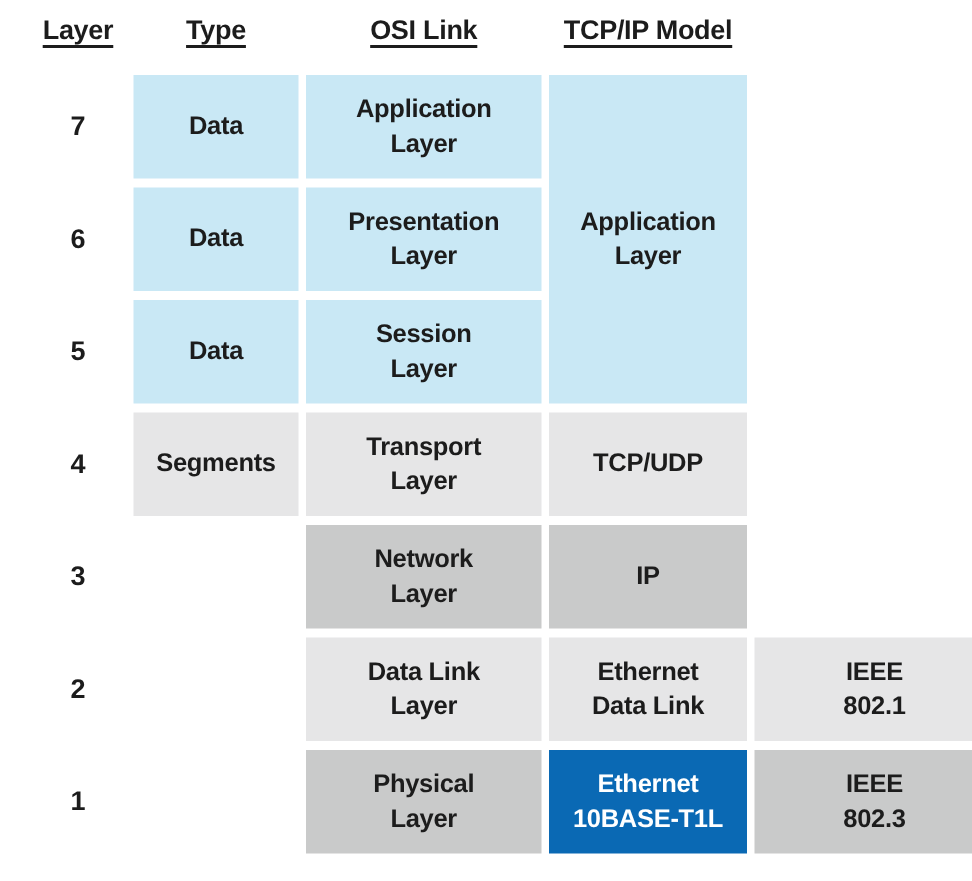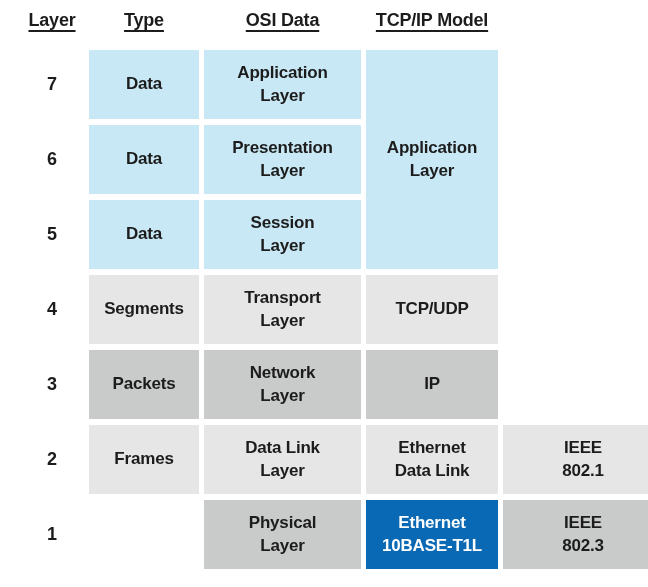--- a/index.html
+++ b/index.html
@@ -58,40 +58,38 @@
   .accent{background:var(--accent-blue,#0a69b4);color:var(--highlight-text,#ffffff);}
 </style>
 </head>
 <body>
 
 <div class="canvas">
 
   <div class="hdr">
     <div class="hcell" style="grid-column:1">Layer</div>
     <div class="hcell" style="grid-column:2">Type</div>
-    <div class="hcell" style="grid-column:3">OSI Data</div>
+    <div class="hcell" style="grid-column:3">OSI Link</div>
     <div class="hcell" style="grid-column:4">TCP/IP Model</div>
   </div>
 
   <div class="grid">
 
     <div class="lnum" style="grid-row:1">7</div>
     <div class="lnum" style="grid-row:2">6</div>
     <div class="lnum" style="grid-row:3">5</div>
     <div class="lnum" style="grid-row:4">4</div>
     <div class="lnum" style="grid-row:5">3</div>
     <div class="lnum" style="grid-row:6">2</div>
     <div class="lnum" style="grid-row:7">1</div>
 
     <div class="cell blue" style="grid-area:1/2">Data</div>
     <div class="cell blue" style="grid-area:2/2">Data</div>
     <div class="cell blue" style="grid-area:3/2">Data</div>
     <div class="cell lgray" style="grid-area:4/2">Segments</div>
-    <div class="cell dgray" style="grid-area:5/2">Packets</div>
-    <div class="cell lgray" style="grid-area:6/2">Frames</div>
 
     <div class="cell blue" style="grid-area:1/3">Application
 Layer</div>
     <div class="cell blue" style="grid-area:2/3">Presentation
 Layer</div>
     <div class="cell blue" style="grid-area:3/3">Session
 Layer</div>
     <div class="cell lgray" style="grid-area:4/3">Transport
 Layer</div>
     <div class="cell dgray" style="grid-area:5/3">Network

